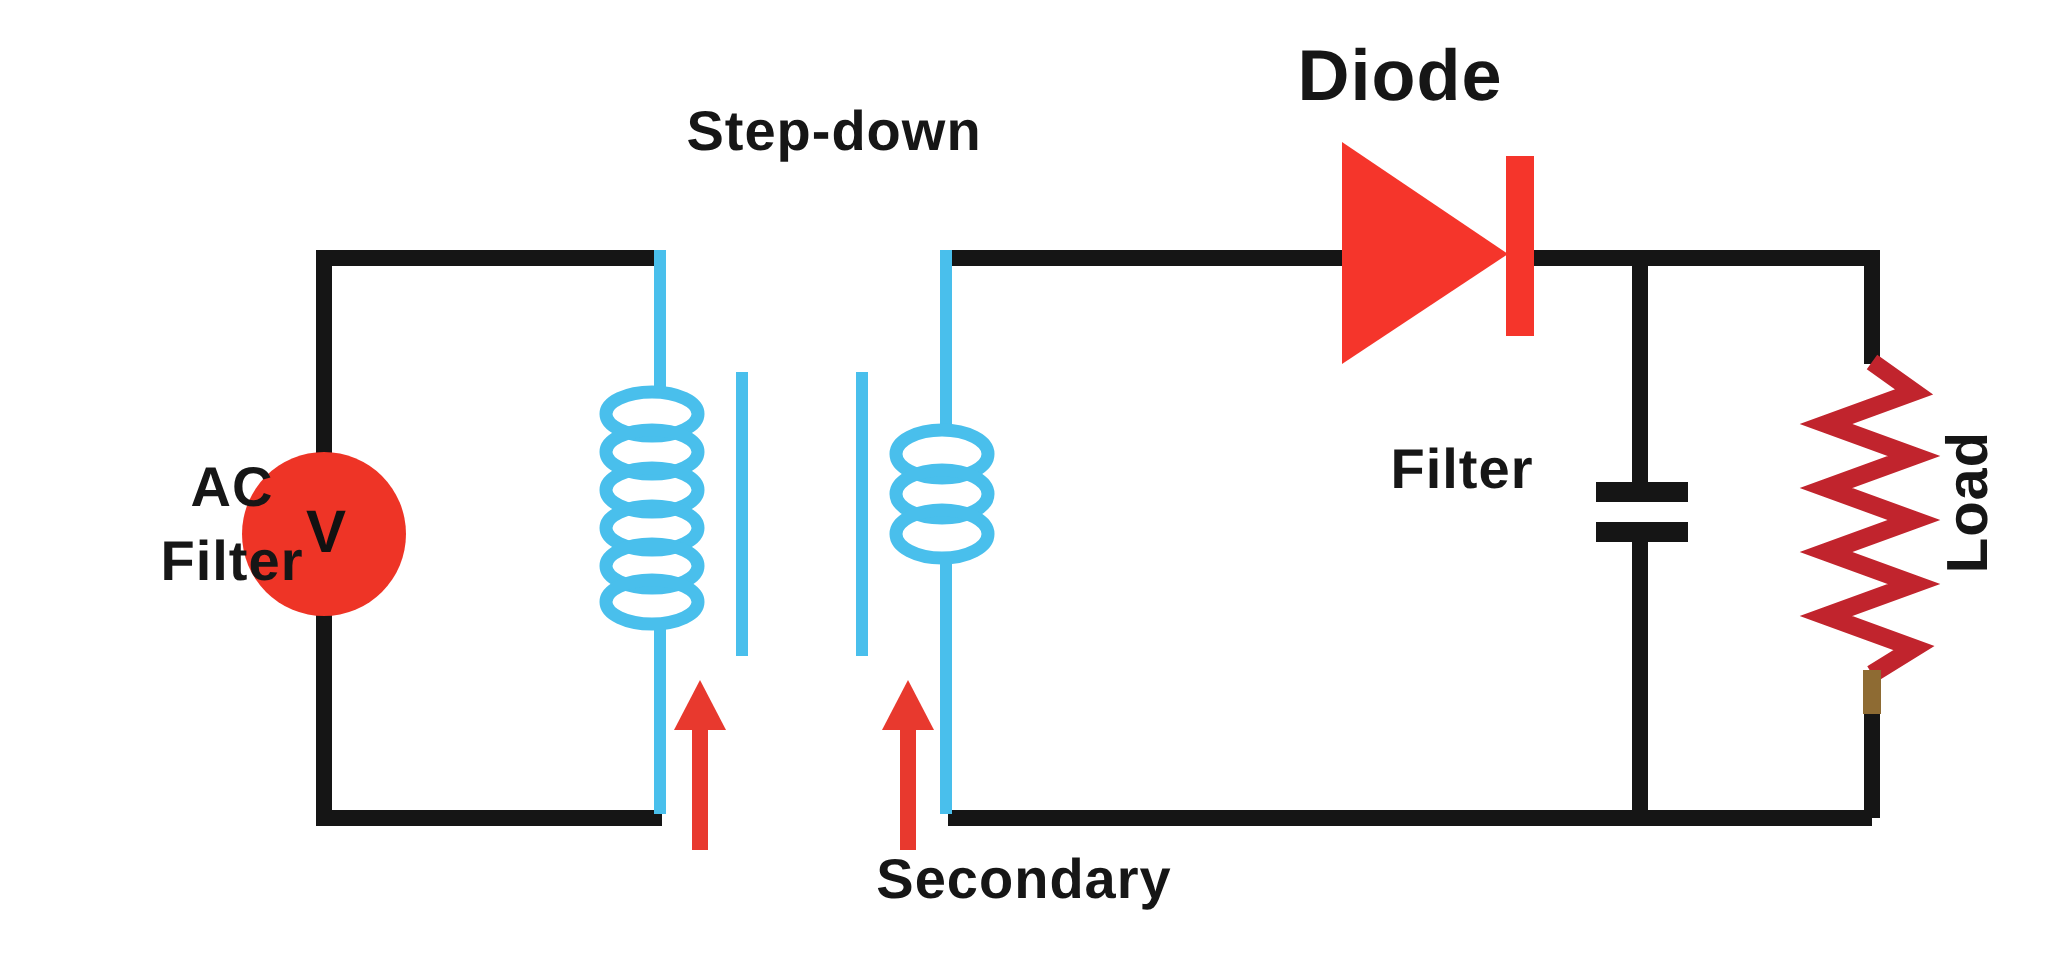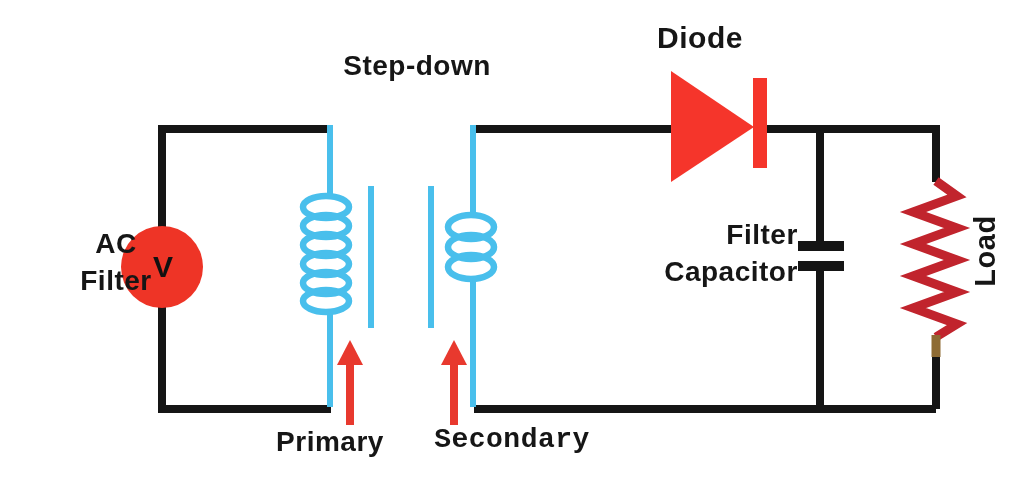--- a/index.html
+++ b/index.html
@@ -17,21 +17,21 @@
     font-weight:700;
     color:#161616;
     text-align:center;
     transform:translateX(-50%);
     white-space:nowrap;
     line-height:37px;
     font-size:28px;
     letter-spacing:0.5px;
   }
   .label .line{display:block;}
-  .label-diode{font-size:30px;line-height:32px;}
+  .label-diode{font-size:36px;line-height:32px;}
   .label-load{
     transform:translate(-50%,-50%) rotate(-90deg);
     font-size:29px;line-height:29px;
   }
   .label-voltmeter{
     transform:translate(-50%,-50%);
     font-size:30px;line-height:30px;
     color:#111111;
     letter-spacing:0;
   }
@@ -111,22 +111,20 @@
 
   <div class="label" style="left:76px;top:225px;margin-left:40px;">
     <span class="line">AC</span>
     <span class="line">Filter</span>
   </div>
 
   <div class="label label-voltmeter" style="left:163px;top:267px;">V</div>
 
   <div class="label" style="left:731px;top:216px;text-align:right;">
     <span class="line">Filter</span>
-    <span class="line">Capacitor</span>
   </div>
 
-  <div class="label" style="left:330px;top:423px;">Primary</div>
 
-  <div class="label" style="left:512px;top:421px;font-family:Liberation Mono, monospace;">Secondary</div>
+  <div class="label" style="left:512px;top:421px;">Secondary</div>
 
   <div class="label label-load" style="left:985px;top:251px;">Load</div>
 
 </div>
 
 </body></html>

